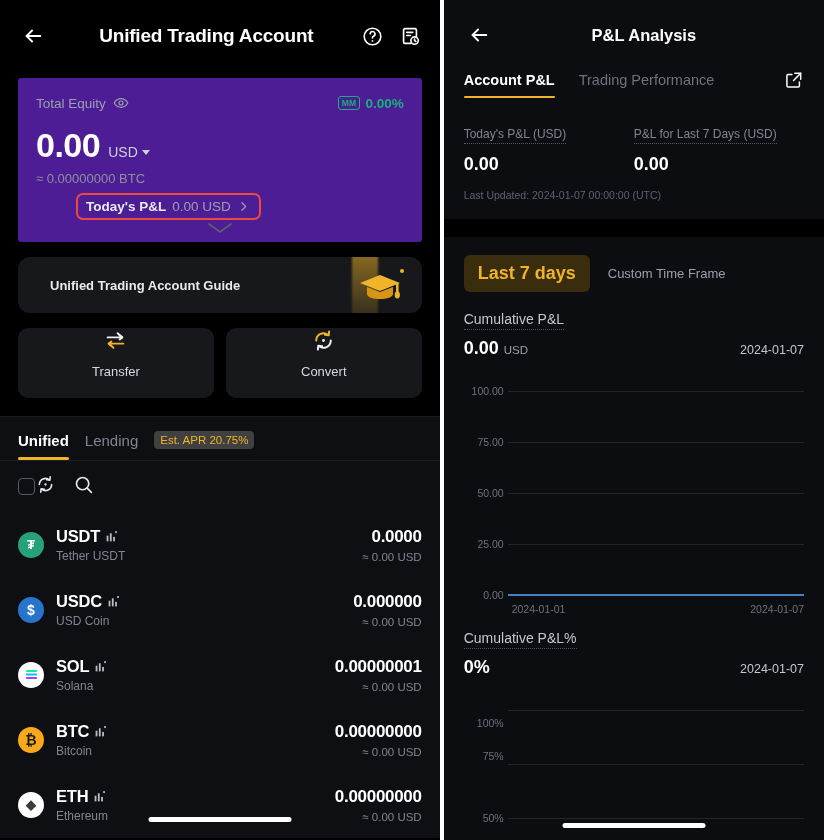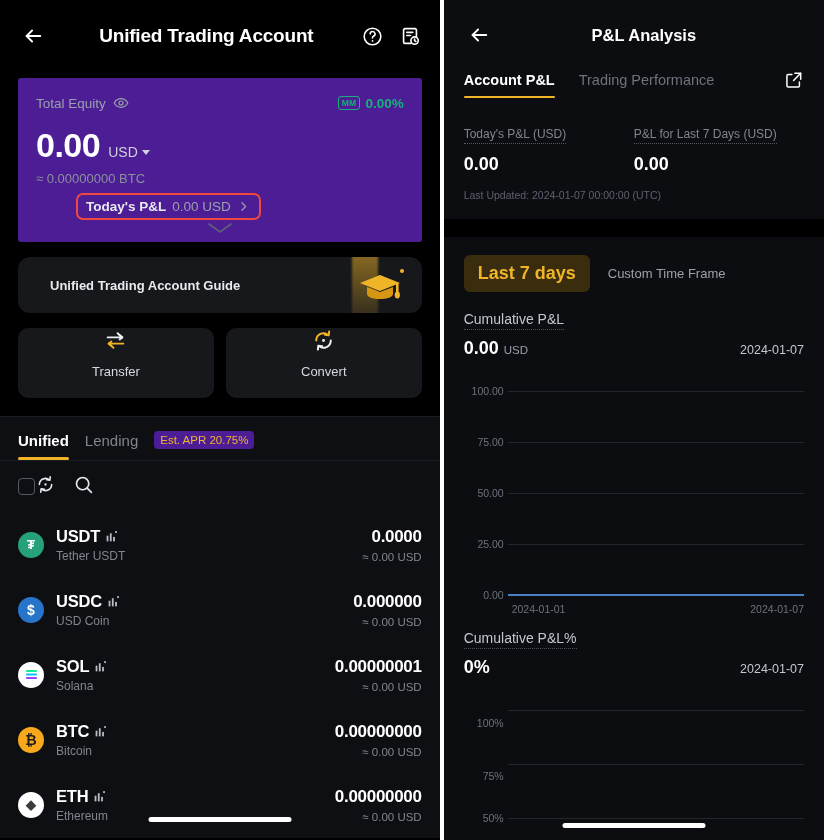--- a/index.html
+++ b/index.html
@@ -132,21 +132,21 @@
     position:relative;
   }
   .tab { font-size:15px; padding-bottom:11px; position:relative; }
   .tab.active { color:#fff; font-weight:bold; }
   .tab.inactive { color:#80858f; }
   .tab.active::after {
     content:''; position:absolute; left:0; right:0; bottom:0;
     height:3px; background:#f0b429; border-radius:2px;
   }
   .apr-badge {
-    background:#4c1d95; color:#f0b429;
+    background:#404040; color:#f0b429;
     font-size:11.5px; border-radius:4px;
     padding:3px 6px; margin-bottom:11px;
   }
   .tabs-underline { height:1px; background:#1d1e24; margin:0; }
 
   .filter-row {
     display:flex; align-items:center;
     padding:13px 18px 13px 18px;
   }
   .checkbox {
@@ -594,21 +594,21 @@
     <div class="chart-block" style="padding-top:24px">
       <div class="chart-title">Cumulative P&amp;L%</div>
       <div class="chart-head">
         <span class="chart-val">0%</span>
         <span class="chart-date">2024-01-07</span>
       </div>
       <div class="plot" style="height:120px">
         <div class="grid-line" style="top:14px"></div>
         <div class="y-tick" style="top:27px">100%</div>
         <div class="grid-line" style="top:68px"></div>
-        <div class="y-tick" style="top:80px">75%</div>
+        <div class="y-tick" style="top:60px">75%</div>
         <div class="grid-line" style="top:122px"></div>
         <div class="y-tick" style="top:122px">50%</div>
       </div>
     </div>
 
     <div class="r-home-indicator"></div>
   </div>
 
 </div>
 

